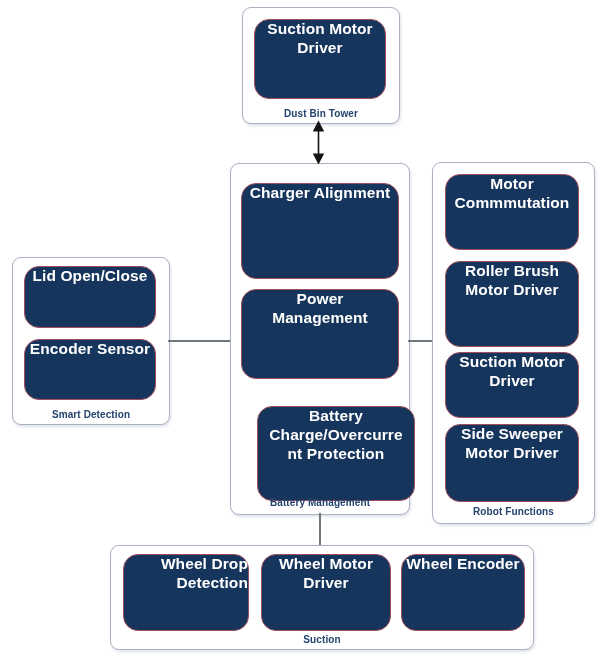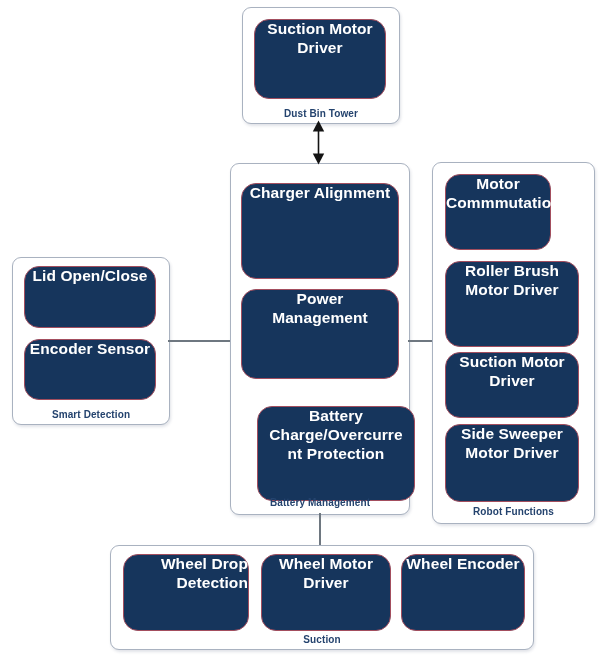--- a/index.html
+++ b/index.html
@@ -35,21 +35,21 @@
   .c-robot{left:432px;top:162px;width:161px;height:360px;}
   .c-mobility{left:110px;top:545px;width:422px;height:103px;}
 
   
   .b-dustbin-suction{left:11px;top:11px;width:132px;height:80px;}
   .b-charger{left:10px;top:19px;width:158px;height:96px;}
   .b-power{left:10px;top:125px;width:158px;height:90px;}
   .b-battprot{left:10px;top:242px;width:158px;height:95px;margin-left:16px;}
   .b-lid{left:11px;top:8px;width:132px;height:62px;}
   .b-bumper{left:11px;top:81px;width:132px;height:61px;}
-  .b-commut{left:12px;top:11px;width:106px;height:76px;text-align:center;}
+  .b-commut{left:12px;top:11px;width:134px;height:76px;text-align:center;}
   .b-roller{left:12px;top:98px;width:134px;height:86px;}
   .b-suction2{left:12px;top:189px;width:134px;height:66px;}
   .b-sweeper{left:12px;top:261px;width:134px;height:78px;}
   .b-wheeldrop{left:12px;top:8px;width:126px;height:77px;text-align:right;}
   .b-wheelmotor{left:150px;top:8px;width:130px;height:77px;}
   .b-wheelenc{left:290px;top:8px;width:124px;height:77px;}
 
   
   .l-left{left:168px;top:340px;width:62px;height:1.5px;}
   .l-right{left:408px;top:340px;width:24px;height:1.5px;}

